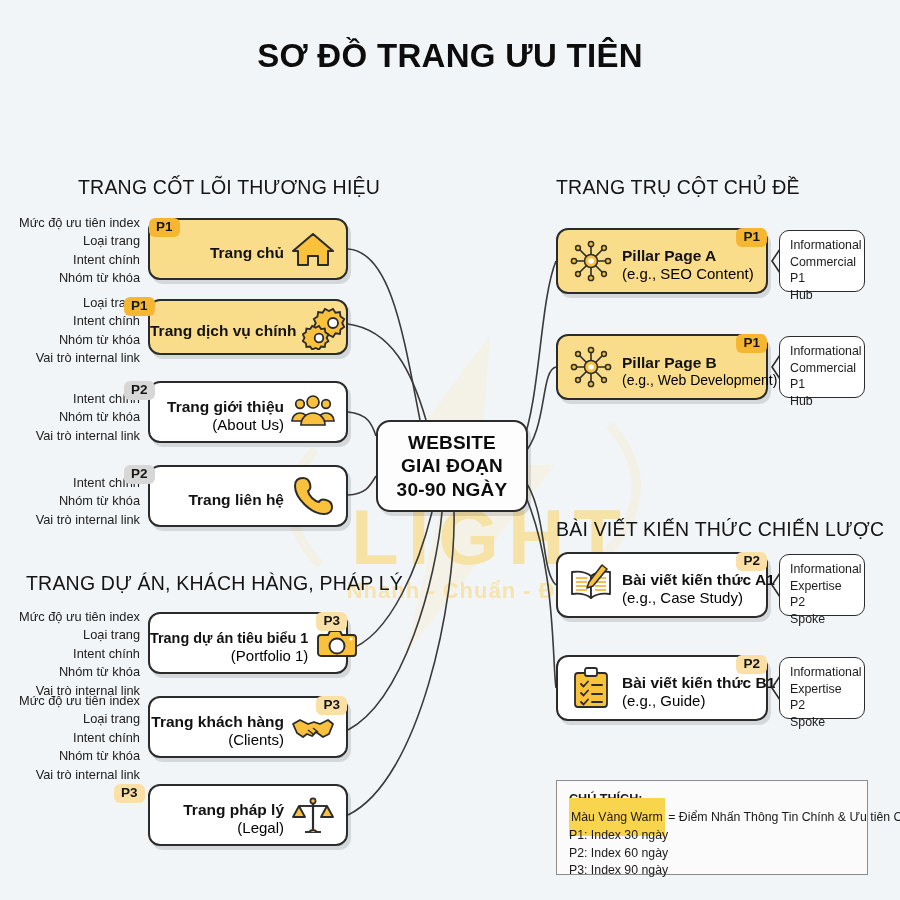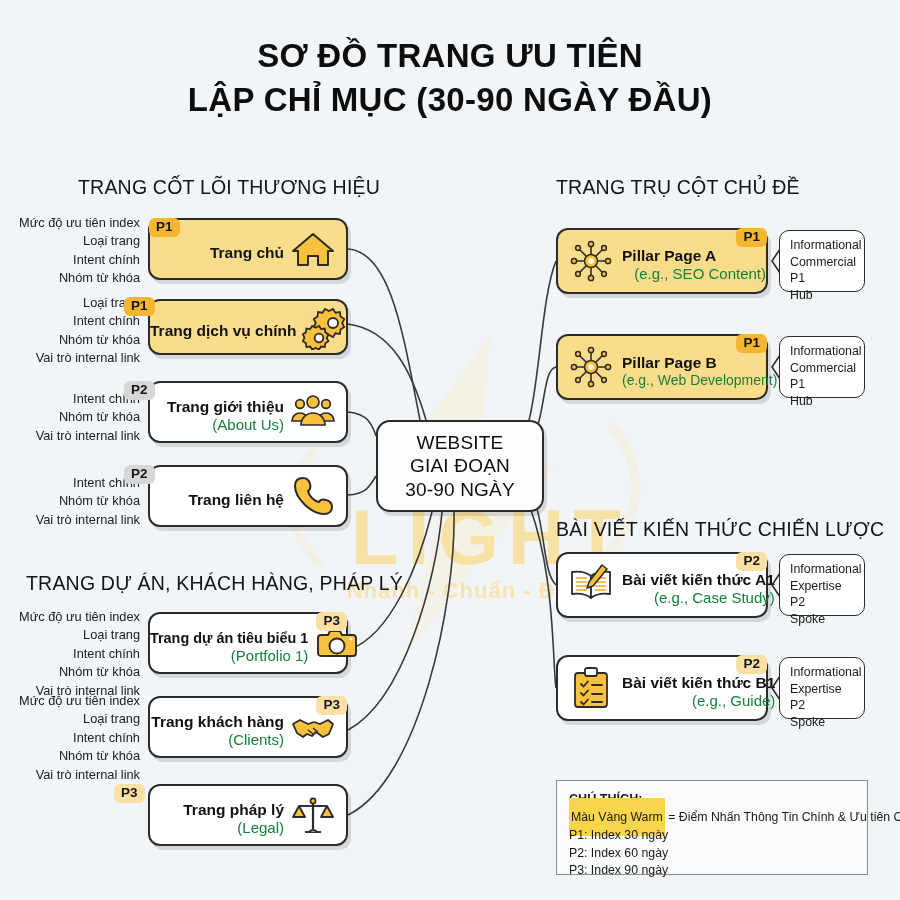--- a/index.html
+++ b/index.html
@@ -51,21 +51,21 @@
     border:2px solid #2b2b2b;border-radius:12px;
     background:#ffffff;
     box-shadow:3px 4px 0 rgba(40,40,40,.14);
     display:flex;align-items:center;
   }
   .node.warm{background:#f9dd8b;}
   .node .ntext{
     flex:1;padding-right:6px;text-align:right;line-height:1.18;margin-top:8px;
   }
   .node .ntitle{font-size:15.5px;font-weight:bold;color:#121212;white-space:nowrap;}
-  .node .nsub{font-size:15px;color:#15803d;white-space:nowrap;text-align:right;}
+  .node .nsub{font-size:15px;color:#000000;white-space:nowrap;}
   .node .nicon{width:46px;height:46px;flex:0 0 46px;margin-right:10px;
     display:flex;align-items:center;justify-content:center;}
   .node.lefticon .nicon{order:-1;margin-right:0;margin-left:10px;}
   .node.lefticon .ntext{text-align:left;padding-left:8px;padding-right:0;}
 
   
   .pbadge{
     position:absolute;font-size:13.5px;font-weight:bold;color:#151515;
     padding:1px 7px 2px;border-radius:6px;line-height:1.15;
   }
@@ -88,25 +88,25 @@
     font-size:12.4px;line-height:1.33;color:#1c1c1c;
     padding:6px 8px 6px 10px;
   }
   .ann-card .pointer{
     position:absolute;left:-9px;top:50%;transform:translateY(-50%);
     width:9px;height:24px;
   }
 
   
   #hub{
-    position:absolute;left:376px;top:420px;width:168px;height:92px;
+    position:absolute;left:376px;top:420px;width:152px;height:92px;
     box-sizing:border-box;border:2px solid #2b2b2b;border-radius:14px;
     background:#fdfdfd;box-shadow:3px 4px 0 rgba(40,40,40,.14);
     display:flex;align-items:center;justify-content:center;
-    text-align:center;font-size:19px;font-weight:normal;line-height:1.22;
+    text-align:center;font-size:19px;font-weight:bold;line-height:1.22;
     color:#0d0d0d;letter-spacing:.2px;
   }
   #hub div{white-space:nowrap;}
 
   
   #legend{
     position:absolute;left:556px;top:780px;width:312px;height:95px;
     box-sizing:border-box;border:1.4px solid #8c8c8c;border-radius:0;
     background:#fbfbfb;padding:9px 12px;
     font-size:12.3px;line-height:1.44;color:#1a1a1a;
@@ -148,21 +148,20 @@
     <path d="M348 815 C 420 780, 456 600, 454 512"></path>
 
     <path d="M522 444 C 540 400, 540 300, 556 261"></path>
     <path d="M522 456 C 548 430, 540 370, 556 367"></path>
     <path d="M522 476 C 548 510, 540 570, 556 585"></path>
     <path d="M522 488 C 556 560, 552 660, 556 688"></path>
   </svg>
 
   <div id="title">
     <div>SƠ ĐỒ TRANG ƯU TIÊN</div>
-    <div>LẬP CHỈ MỤC (30-90 NGÀY ĐẦU)</div>
   </div>
 
   <div class="sec-head" style="left:78px;top:176px;">TRANG CỐT LÕI THƯƠNG HIỆU</div>
   <div class="sec-head" style="left:26px;top:572px;">TRANG DỰ ÁN, KHÁCH HÀNG, PHÁP LÝ</div>
   <div class="sec-head" style="left:556px;top:176px;">TRANG TRỤ CỘT CHỦ ĐỀ</div>
   <div class="sec-head" style="left:556px;top:518px;">BÀI VIẾT KIẾN THỨC CHIẾN LƯỢC</div>
 
   <div class="ann-left" style="left:0;top:214px;width:140px;">
     <div>Mức độ ưu tiên index</div>
     <div>Loại trang</div>

